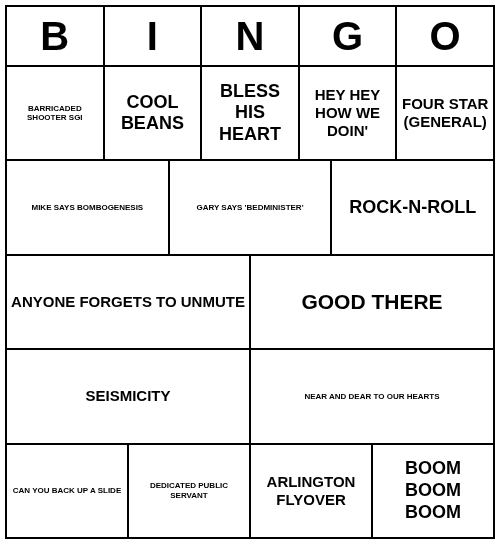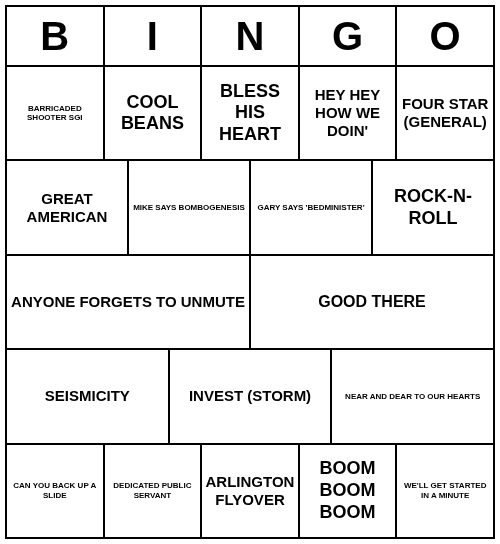--- a/index.html
+++ b/index.html
@@ -62,21 +62,21 @@
       text-transform: uppercase;
       line-height: 1.2;
     }
     .bingo-cell:last-child {
       border-right: none;
     }
     .bingo-cell.large-text {
       font-size: 18px;
     }
     .bingo-cell.xlarge-text {
-      font-size: 16px;
+      font-size: 21px;
     }
     .bingo-cell.small-text {
       font-size: 8px;
     }
   </style>
 </head>
 <body>
 
 <div class="bingo-card">
   <div class="bingo-header">
@@ -88,35 +88,32 @@
     </div>
   <div class="bingo-grid">
   <div class="bingo-row">
         <div class="bingo-cell small-text">BARRICADED SHOOTER SGI</div>
         <div class="bingo-cell large-text">COOL BEANS</div>
         <div class="bingo-cell large-text">BLESS HIS HEART</div>
         <div class="bingo-cell">HEY HEY HOW WE DOIN'</div>
         <div class="bingo-cell">FOUR STAR (GENERAL)</div>
       </div>
       <div class="bingo-row">
-        <div class="bingo-cell">GREAT AMERICAN</div>
         <div class="bingo-cell small-text">MIKE SAYS BOMBOGENESIS</div>
         <div class="bingo-cell small-text">GARY SAYS 'BEDMINISTER'</div>
         <div class="bingo-cell large-text">ROCK-N-ROLL</div>
       </div>
       <div class="bingo-row">
         <div class="bingo-cell">ANYONE FORGETS TO UNMUTE</div>
         <div class="bingo-cell xlarge-text">GOOD THERE</div>
       </div>
       <div class="bingo-row">
         <div class="bingo-cell">SEISMICITY</div>
-        <div class="bingo-cell">INVEST (STORM)</div>
         <div class="bingo-cell small-text">NEAR AND DEAR TO OUR HEARTS</div>
       </div>
       <div class="bingo-row">
         <div class="bingo-cell small-text">CAN YOU BACK UP A SLIDE</div>
         <div class="bingo-cell small-text">DEDICATED PUBLIC SERVANT</div>
         <div class="bingo-cell">ARLINGTON FLYOVER</div>
         <div class="bingo-cell large-text">BOOM BOOM BOOM</div>
-        <div class="bingo-cell small-text">WE'LL GET STARTED IN A MINUTE</div>
       </div>
     </div>
 </div>
 
 </body></html>

